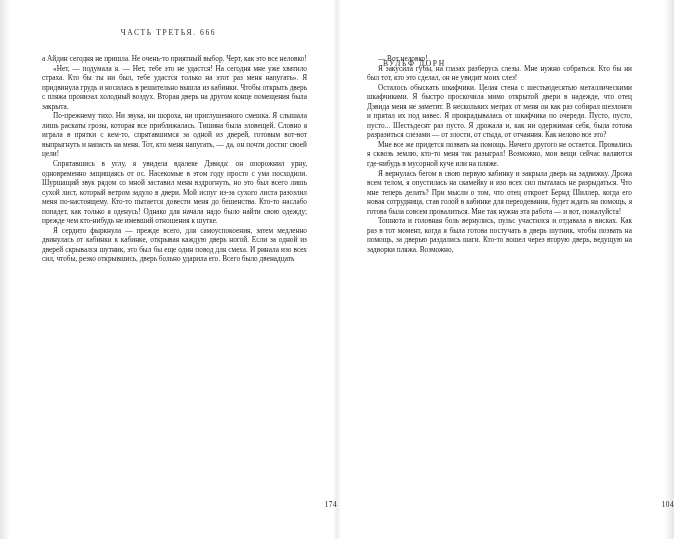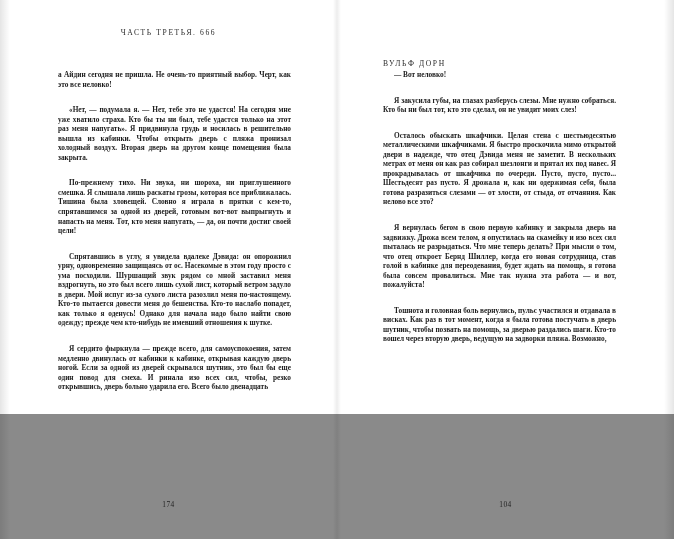--- a/index.html
+++ b/index.html
@@ -9,21 +9,21 @@
   }
   body {
     width: 674px;
     height: 539px;
     overflow: hidden;
     font-family: "Liberation Serif", serif;
   }
   .spread {
     position: relative;
     width: 674px;
-    height: 414px;
+    height: 539px;
     background: #ffffff;
     box-sizing: border-box;
   }
   
   .gutter {
     position: absolute;
     left: 333px;
     top: 0;
     width: 8px;
     height: 539px;
@@ -75,32 +75,31 @@
     line-height: 9.55px;
     text-align: justify;
     color: #1b1b1b;
     hyphens: manual;
     overflow: hidden;
   }
   .page.left .col  { left: 42px; right: 30px; }
   .page.right .col { left: 30px; right: 42px; }
 
   .col p {
-    margin: 16px;
+    margin: 0;
     text-indent: 11px;
-    font-weight: bold;
   }
   .col p.noindent { text-indent: 0; }
 
   .folio {
     position: absolute;
     bottom: 30px;
     left: 0;
     width: 100%;
-    text-align: center;
+    text-align: right;
     font-size: 7.4px;
     color: #232323;
     letter-spacing: 0.4px;
   }
 </style>
 </head>
 <body>
 
 <div class="spread">
 
@@ -119,19 +118,20 @@
     </div>
     <div class="folio">174</div>
   </div>
 
   <div class="page right">
     <div class="running-head">ВУЛЬФ ДОРН</div>
     <div class="col">
       <p>— Вот неловко!</p>
       <p>Я закусила губы, на глазах разберусь слезы. Мне нужно собраться. Кто бы ни был тот, кто это сделал, он не увидит моих слез!</p>
       <p>Осталось обыскать шкафчики. Целая стена с шестьюдесятью металлическими шкафчиками. Я быстро проскочила мимо открытой двери в надежде, что отец Дэвида меня не заметит. В нескольких метрах от меня он как раз собирал шезлонги и прятал их под навес. Я прокрадывалась от шкафчика по очереди. Пусто, пусто, пусто... Шестьдесят раз пусто. Я дрожала и, как ни одержимая себя, была готова разразиться слезами — от злости, от стыда, от отчаяния. Как нелово все это?</p>
+      <p>Мне все же придется позвать на помощь. Ничего другого не остается. Провались я сквозь землю, кто-то меня так разыграл! Возможно, мои вещи сейчас валяются где-нибудь в мусорной куче или на пляже.</p>
       <p>Я вернулась бегом в свою первую кабинку и закрыла дверь на задвижку. Дрожа всем телом, я опустилась на скамейку и изо всех сил пыталась не разрыдаться. Что мне теперь делать? При мысли о том, что отец откроет Бернд Шиллер, когда его новая сотрудница, став голой в кабинке для переодевания, будет ждать на помощь, я готова была совсем провалиться. Мне так нужна эта работа — и вот, пожалуйста!</p>
       <p>Тошнота и головная боль вернулись, пульс участился и отдавала в висках. Как раз в тот момент, когда я была готова постучать в дверь шутник, чтобы позвать на помощь, за дверью раздались шаги. Кто-то вошел через вторую дверь, ведущую на задворки пляжа. Возможно,</p>
     </div>
     <div class="folio">104</div>
   </div>
 
 </div>
 
 </body></html>

